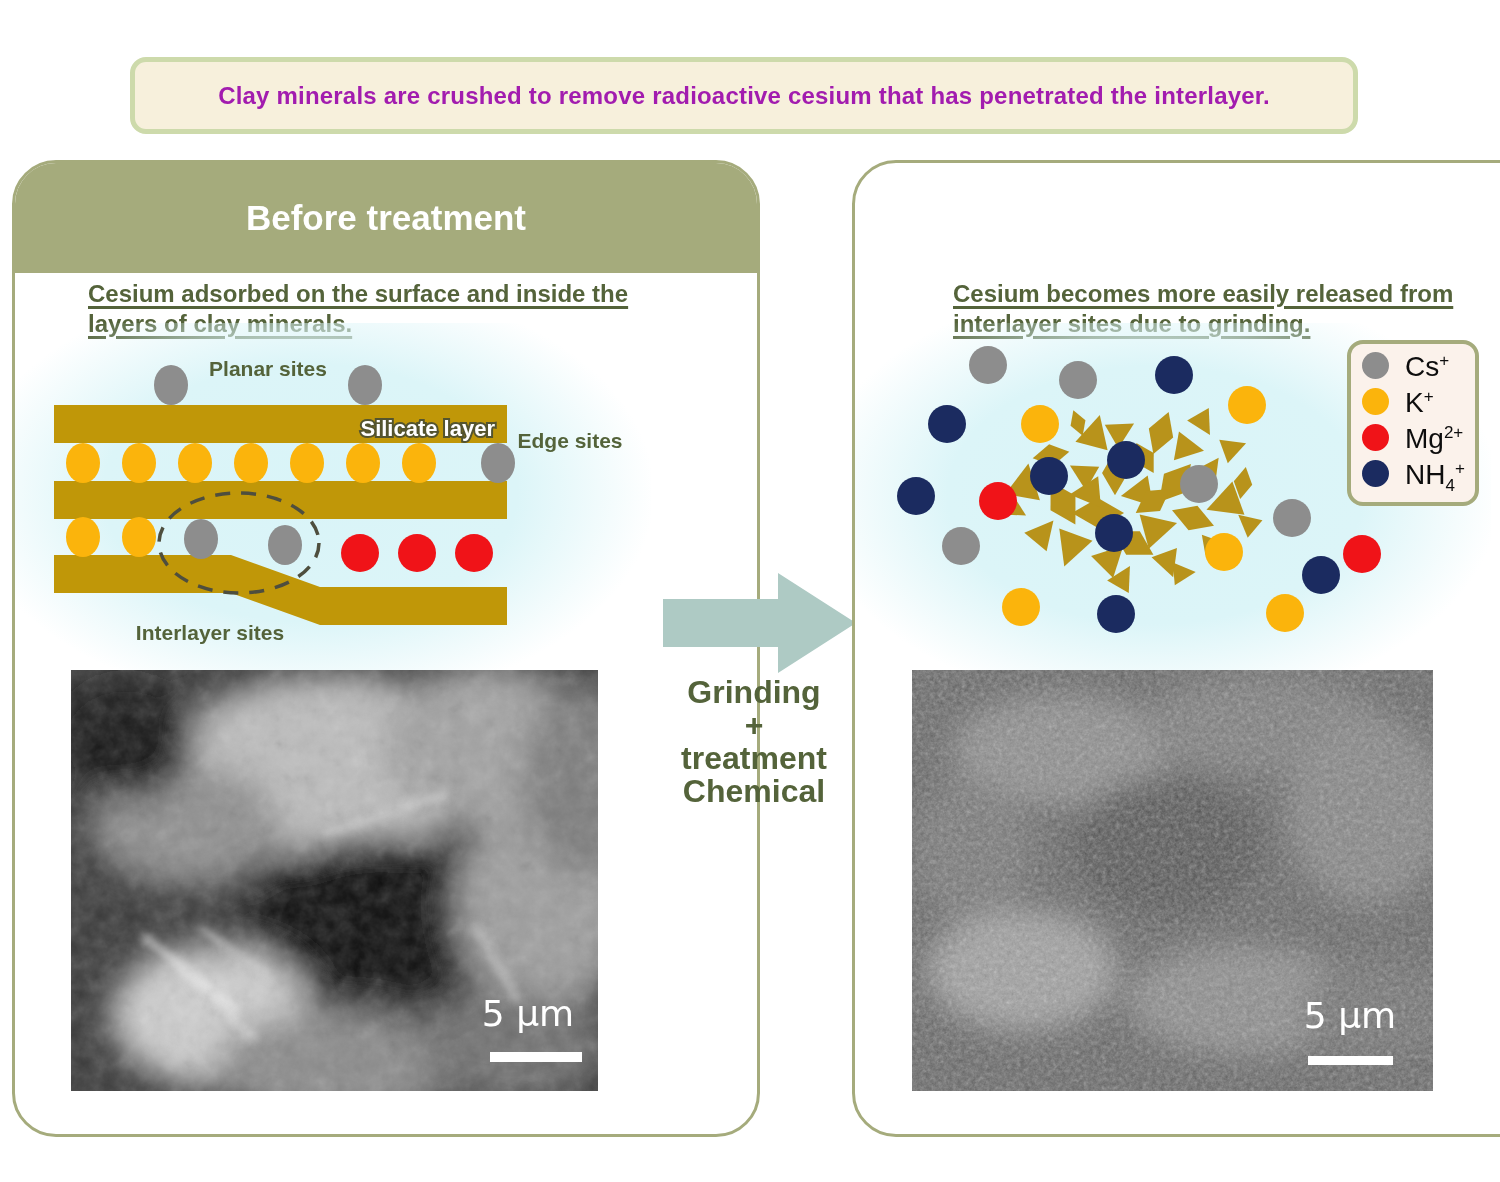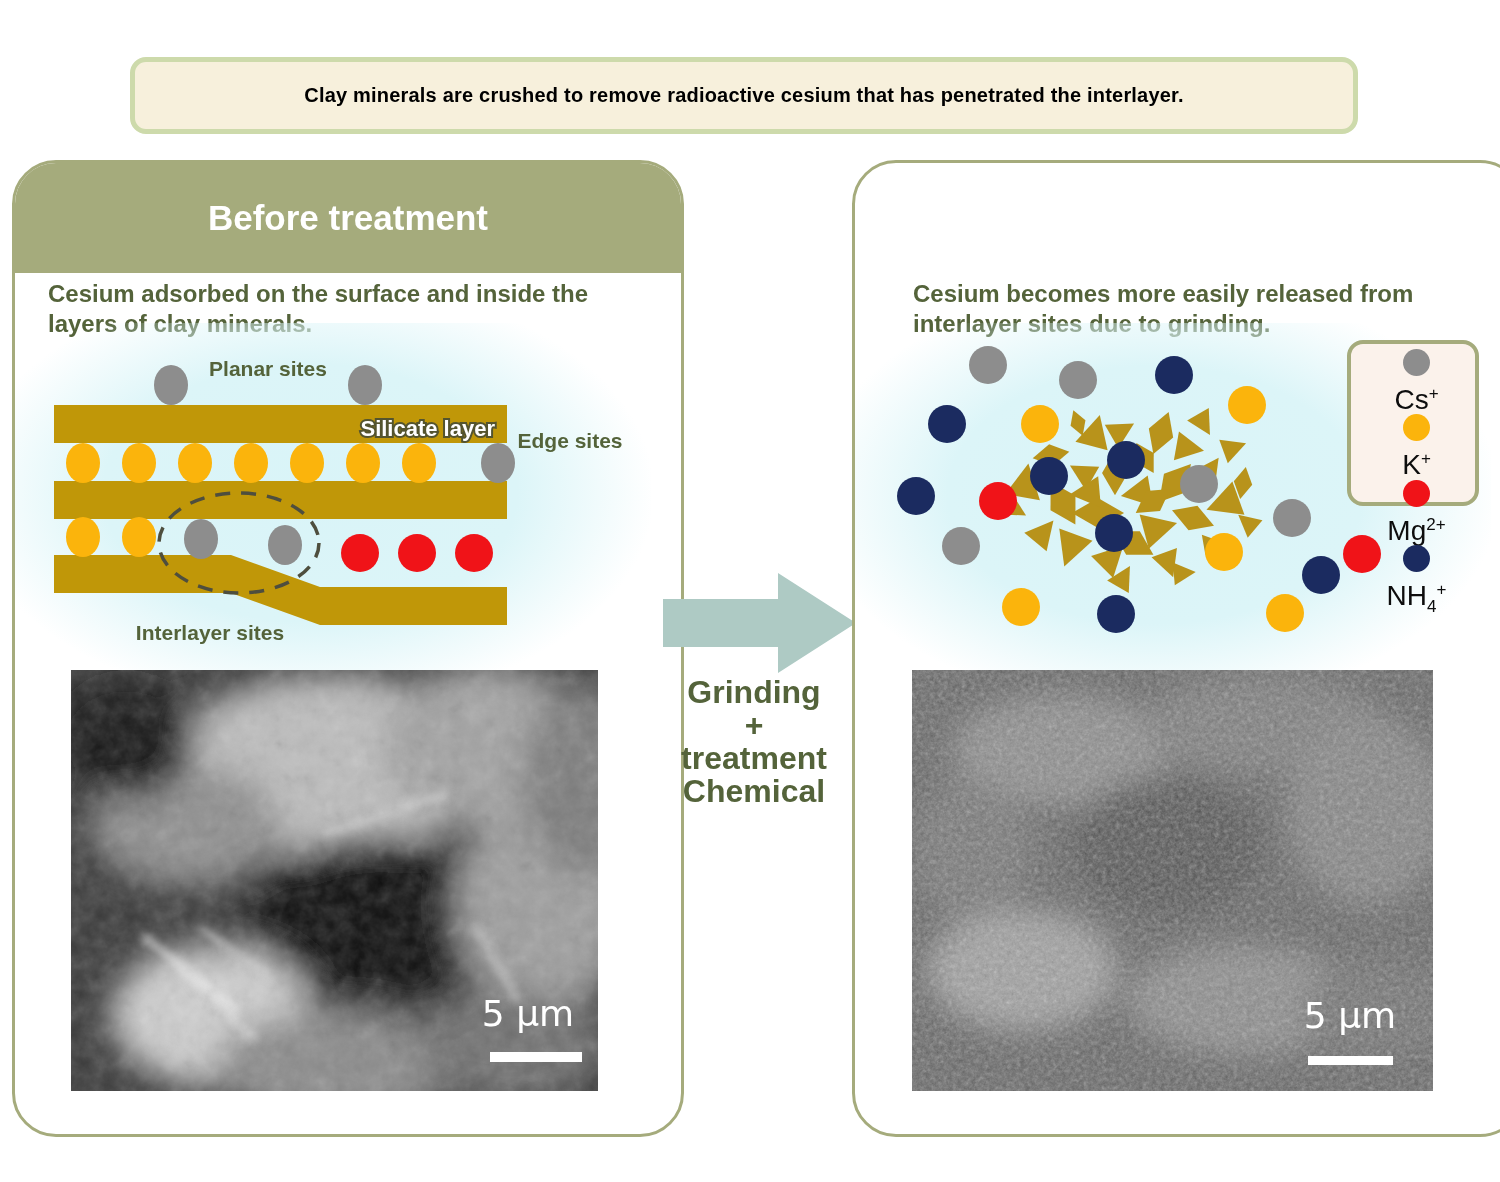--- a/index.html
+++ b/index.html
@@ -7,48 +7,48 @@
     --text-olive:#54633A; --gold:#C09708; --fragment-gold:#B8931B; --glow:#D9F4F8;
     --arrow:#AECAC4; --legend-bg:#FBF2EB;
   }
   html,body{margin:0;padding:0;}
   body{width:1500px;height:1182px;position:relative;background:#ffffff;
        font-family:"Liberation Sans",sans-serif;overflow:hidden;}
 
   .banner{position:absolute;left:130px;top:57px;width:1228px;height:77px;box-sizing:border-box;
           background:var(--banner-bg);border:5px solid var(--banner-border);border-radius:16px;
           display:flex;align-items:center;justify-content:center;}
-  .banner span{font-size:20px;font-weight:bold;color:#000000;letter-spacing:0.2px;}
-
-  .panel{position:absolute;top:160px;width:672px;height:977px;box-sizing:border-box;background:#fff;
+  .banner span{font-size:24px;font-weight:bold;color:#a21caf;letter-spacing:0.2px;}
+
+  .panel{position:absolute;top:160px;width:748px;height:977px;box-sizing:border-box;background:#fff;
          border:3px solid var(--panel-border);border-radius:44px;overflow:hidden;}
   #panel-before{left:12px;}
   #panel-after{left:852px;}
   .panel-header{position:absolute;top:0;left:0;right:0;height:110px;background:var(--header-olive);
                 display:flex;align-items:center;justify-content:center;}
   .panel-header span{color:#ffffff;font-size:35px;font-weight:bold;}
   .caption{position:absolute;top:116px;left:33px;right:16px;font-size:24px;font-weight:bold;
            color:var(--text-olive);line-height:30px;}
   #panel-after .caption{left:58px;}
-  .caption .u{text-decoration-thickness:2.5px;text-underline-offset:4px;}
+  .caption .u{text-decoration:underline;text-decoration-thickness:2.5px;text-underline-offset:4px;margin-left:40px;}
 
   svg.diagram{position:absolute;left:0;top:160px;width:636px;height:360px;}
   .dlabel{font-size:21px;font-weight:bold;fill:var(--text-olive);}
   .slabel{font-size:22px;font-weight:bold;fill:#ffffff;stroke:#54542F;stroke-width:4px;paint-order:stroke;}
   .bar{fill:var(--gold);}
 
   svg.sem{position:absolute;top:507px;}
   #sem-before{left:56px;width:527px;height:421px;}
   #sem-after{left:57px;width:521px;height:421px;}
   .semtext{font-size:36px;fill:#ffffff;font-family:"DejaVu Sans",sans-serif;}
 
   .legend{position:absolute;left:492px;top:177px;width:132px;height:166px;box-sizing:border-box;z-index:6;
           background:var(--legend-bg);border:4px solid var(--panel-border);border-radius:16px;
           padding:5px 4px 5px 11px;display:flex;flex-direction:column;justify-content:space-around;}
-  .lrow{display:flex;align-items:center;gap:9px;flex-direction:column;}
+  .lrow{display:flex;align-items:flex-start;gap:16px;}
   .ldot{width:27px;height:27px;border-radius:50%;flex:0 0 27px;}
   .llab{font-size:28px;color:#0d0d0d;line-height:1;white-space:nowrap;}
   .llab sup{font-size:17px;}
   .llab sub{font-size:17px;}
 
   .arrow-svg{position:absolute;left:650px;top:565px;width:215px;height:116px;}
   .arrow-label{position:absolute;left:640px;top:676px;width:228px;text-align:center;
                font-size:32px;font-weight:bold;color:var(--text-olive);line-height:33px;}
 </style>
 </head>

